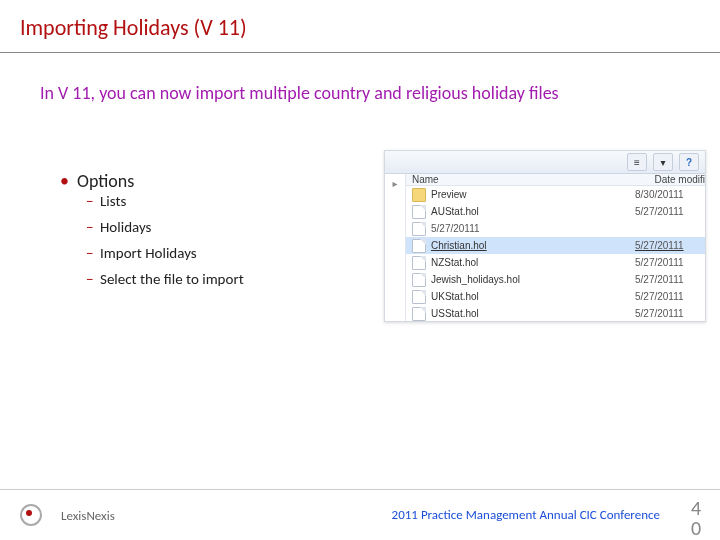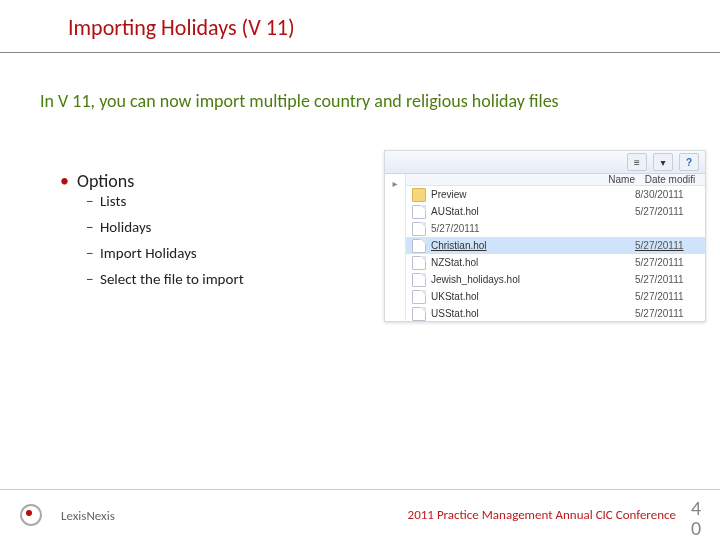--- a/index.html
+++ b/index.html
@@ -17,35 +17,34 @@
     position: relative;
     width: 720px;
     height: 540px;
   }
   .title {
     position: absolute;
     left: 20px;
     top: 14px;
     font-size: 22px;
     color: #b10f10;
-    margin-left: 48px;
   }
   .underline {
     position: absolute;
     left: 0;
     top: 52px;
     width: 720px;
     border-top: 1px solid #888;
   }
   .intro {
     position: absolute;
     left: 40px;
-    top: 90px;
+    top: 82px;
     font-size: 18px;
-    color: #4d7c0f;
+    color: #a21caf;
   }
   .bullet-row {
     position: absolute;
     left: 60px;
     top: 170px;
     font-size: 18px;
   }
   .bullet-dot {
     color: #b10f10;
     padding-right: 4px;
@@ -114,22 +113,22 @@
   .shot-main { flex: 1; display: flex; flex-direction: column; }
   .shot-header {
     display: flex;
     background: #f4f7fb;
     border-bottom: 1px solid #dfe4ed;
     height: 18px;
     align-items: center;
     padding-left: 6px;
     color: #444;
   }
-  .col-name { flex: 1; text-align: right; }
-  .col-date { width: 70px; text-align: center; }
+  .col-name { flex: 1; }
+  .col-date { width: 70px; text-align: right; }
   .file-row {
     display: flex;
     align-items: center;
     height: 17px;
     padding-left: 6px;
   }
   .file-icon {
     width: 12px;
     height: 12px;
     margin-right: 5px;
@@ -177,24 +176,24 @@
   .logo-mark::after {
     content:"";
     position:absolute;
     left:4px; top:4px;
     width:6px; height:6px;
     border-radius:50%;
     background:#b10f10;
   }
   .conf {
     position: absolute;
-    right: 44px;
+    right: 60px;
     bottom: 18px;
     font-size: 13px;
-    color: #b91c1c;
+    color: #1d4ed8;
   }
   .pagenum {
     position: absolute;
     right: 12px;
     bottom: 2px;
     width: 24px;
     text-align: center;
     color: #888;
     font-size: 20px;
     line-height: 20px;

